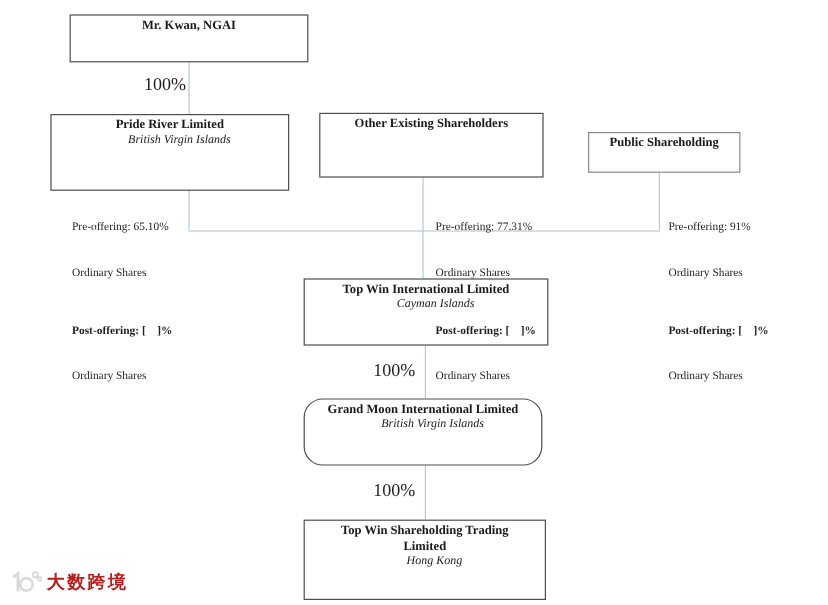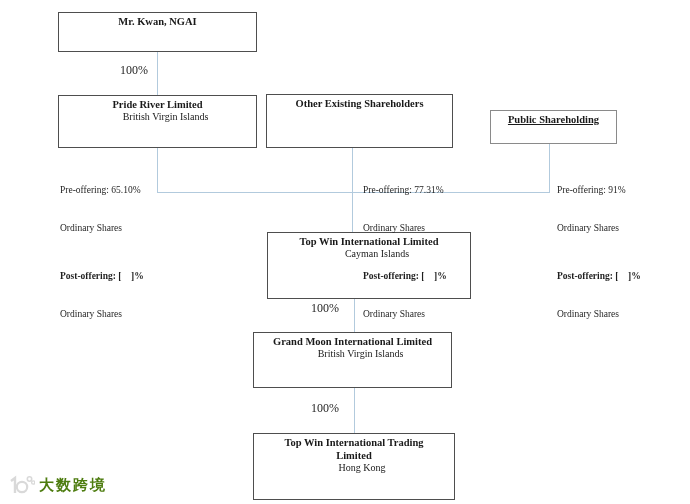--- a/index.html
+++ b/index.html
@@ -6,36 +6,36 @@
   .canvas {
     position:relative; width:690px; height:504px; background:#ffffff;
     font-family:"Liberation Serif", serif; color:#1a1a1a; overflow:hidden;
   }
   .node {
     position:absolute; box-sizing:border-box; background:#ffffff;
     border:1px solid #4e4e4e;
     display:flex; flex-direction:column; align-items:center; 
     text-align:center; padding:2px 8px;
   }
-  .node.light { border-color:#8a8a8a;text-decoration:underline; }
+  .node.light { border-color:#8a8a8a; }
   .node-title { font-weight:bold; font-size:10.5px; line-height:13px; }
-  .node-sub   { font-size:10px; line-height:12px;margin-left:16px; }
+  .node-sub   { font-style:italic; font-size:10px; line-height:12px;margin-left:16px; }
   .vline, .hline { position:absolute; background:#b2cadd; }
   .vline { width:1px; }
   .hline { height:1px; }
-  .edge-label { position:absolute; font-size:12px; color:#1f1f1f; }
+  .edge-label { position:absolute; font-size:15px; color:#1f1f1f; }
   .own-col { position:absolute; font-size:9.5px; line-height:12.5px; color:#1f1f1f; white-space:pre; }
   .own-post { margin-top:11px;font-weight:bold; }
   .watermark {
     position:absolute; left:7px; top:475px; display:flex; align-items:center; gap:4px;
     color:#d9d9d9;
   }
   .wm-text {
     font-family:"DejaVu Sans", sans-serif; font-weight:bold; font-size:15px;
-    letter-spacing:2px; color:#4d7c0f;
+    letter-spacing:2px; color:#b91c1c;
   }
 </style>
 </head>
 <body>
 
 <div class="canvas">
 
   <div class="vline" style="left:157px; top:51px;  height:44px;"></div>
   <div class="vline" style="left:157px; top:147px; height:45px;"></div>
   <div class="vline" style="left:352px; top:147px; height:85px;"></div>
@@ -45,45 +45,45 @@
   <div class="vline" style="left:354px; top:387px; height:46px;"></div>
 
   <div class="edge-label" style="left:120px; top:63px;">100%</div>
   <div class="edge-label" style="left:311px; top:301px;">100%</div>
   <div class="edge-label" style="left:311px; top:401px;">100%</div>
 
   <div class="node" style="left:58px; top:12px; width:199px; height:40px;">
     <div class="node-title">Mr. Kwan, NGAI</div>
   </div>
 
-  <div class="node" style="left:58px; top:95px; width:199px; height:53px;">
+  <div class="node" style="left:42px; top:95px; width:199px; height:64px;">
     <div class="node-title">Pride River Limited</div>
     <div class="node-sub">British Virgin Islands</div>
   </div>
 
   <div class="node" style="left:266px; top:94px; width:187px; height:54px;">
     <div class="node-title">Other Existing Shareholders</div>
   </div>
 
   <div class="node light" style="left:490px; top:110px; width:127px; height:34px;">
     <div class="node-title">Public Shareholding</div>
   </div>
 
-  <div class="node" style="left:267px; top:232px; width:204px; height:67px;">
+  <div class="node" style="left:253px; top:232px; width:204px; height:56px;">
     <div class="node-title">Top Win International Limited</div>
     <div class="node-sub">Cayman Islands</div>
   </div>
 
-  <div class="node" style="left:253px; top:332px; width:199px; height:56px;">
+  <div class="node" style="left:253px; top:332px; width:199px; height:56px;border-radius:16px;">
     <div class="node-title">Grand Moon International Limited</div>
     <div class="node-sub">British Virgin Islands</div>
   </div>
 
   <div class="node" style="left:253px; top:433px; width:202px; height:67px;">
-    <div class="node-title" style="max-width:170px;">Top Win International Trading Limited</div>
+    <div class="node-title" style="max-width:170px;">Top Win Shareholding Trading Limited</div>
     <div class="node-sub">Hong Kong</div>
   </div>
 
   <div class="own-col" style="left:60px; top:159px;">
     <div>Pre-offering: 65.10%</div>
     <div>Ordinary Shares</div>
     <div class="own-post">Post-offering: [    ]%</div>
     <div>Ordinary Shares</div>
   </div>
 

